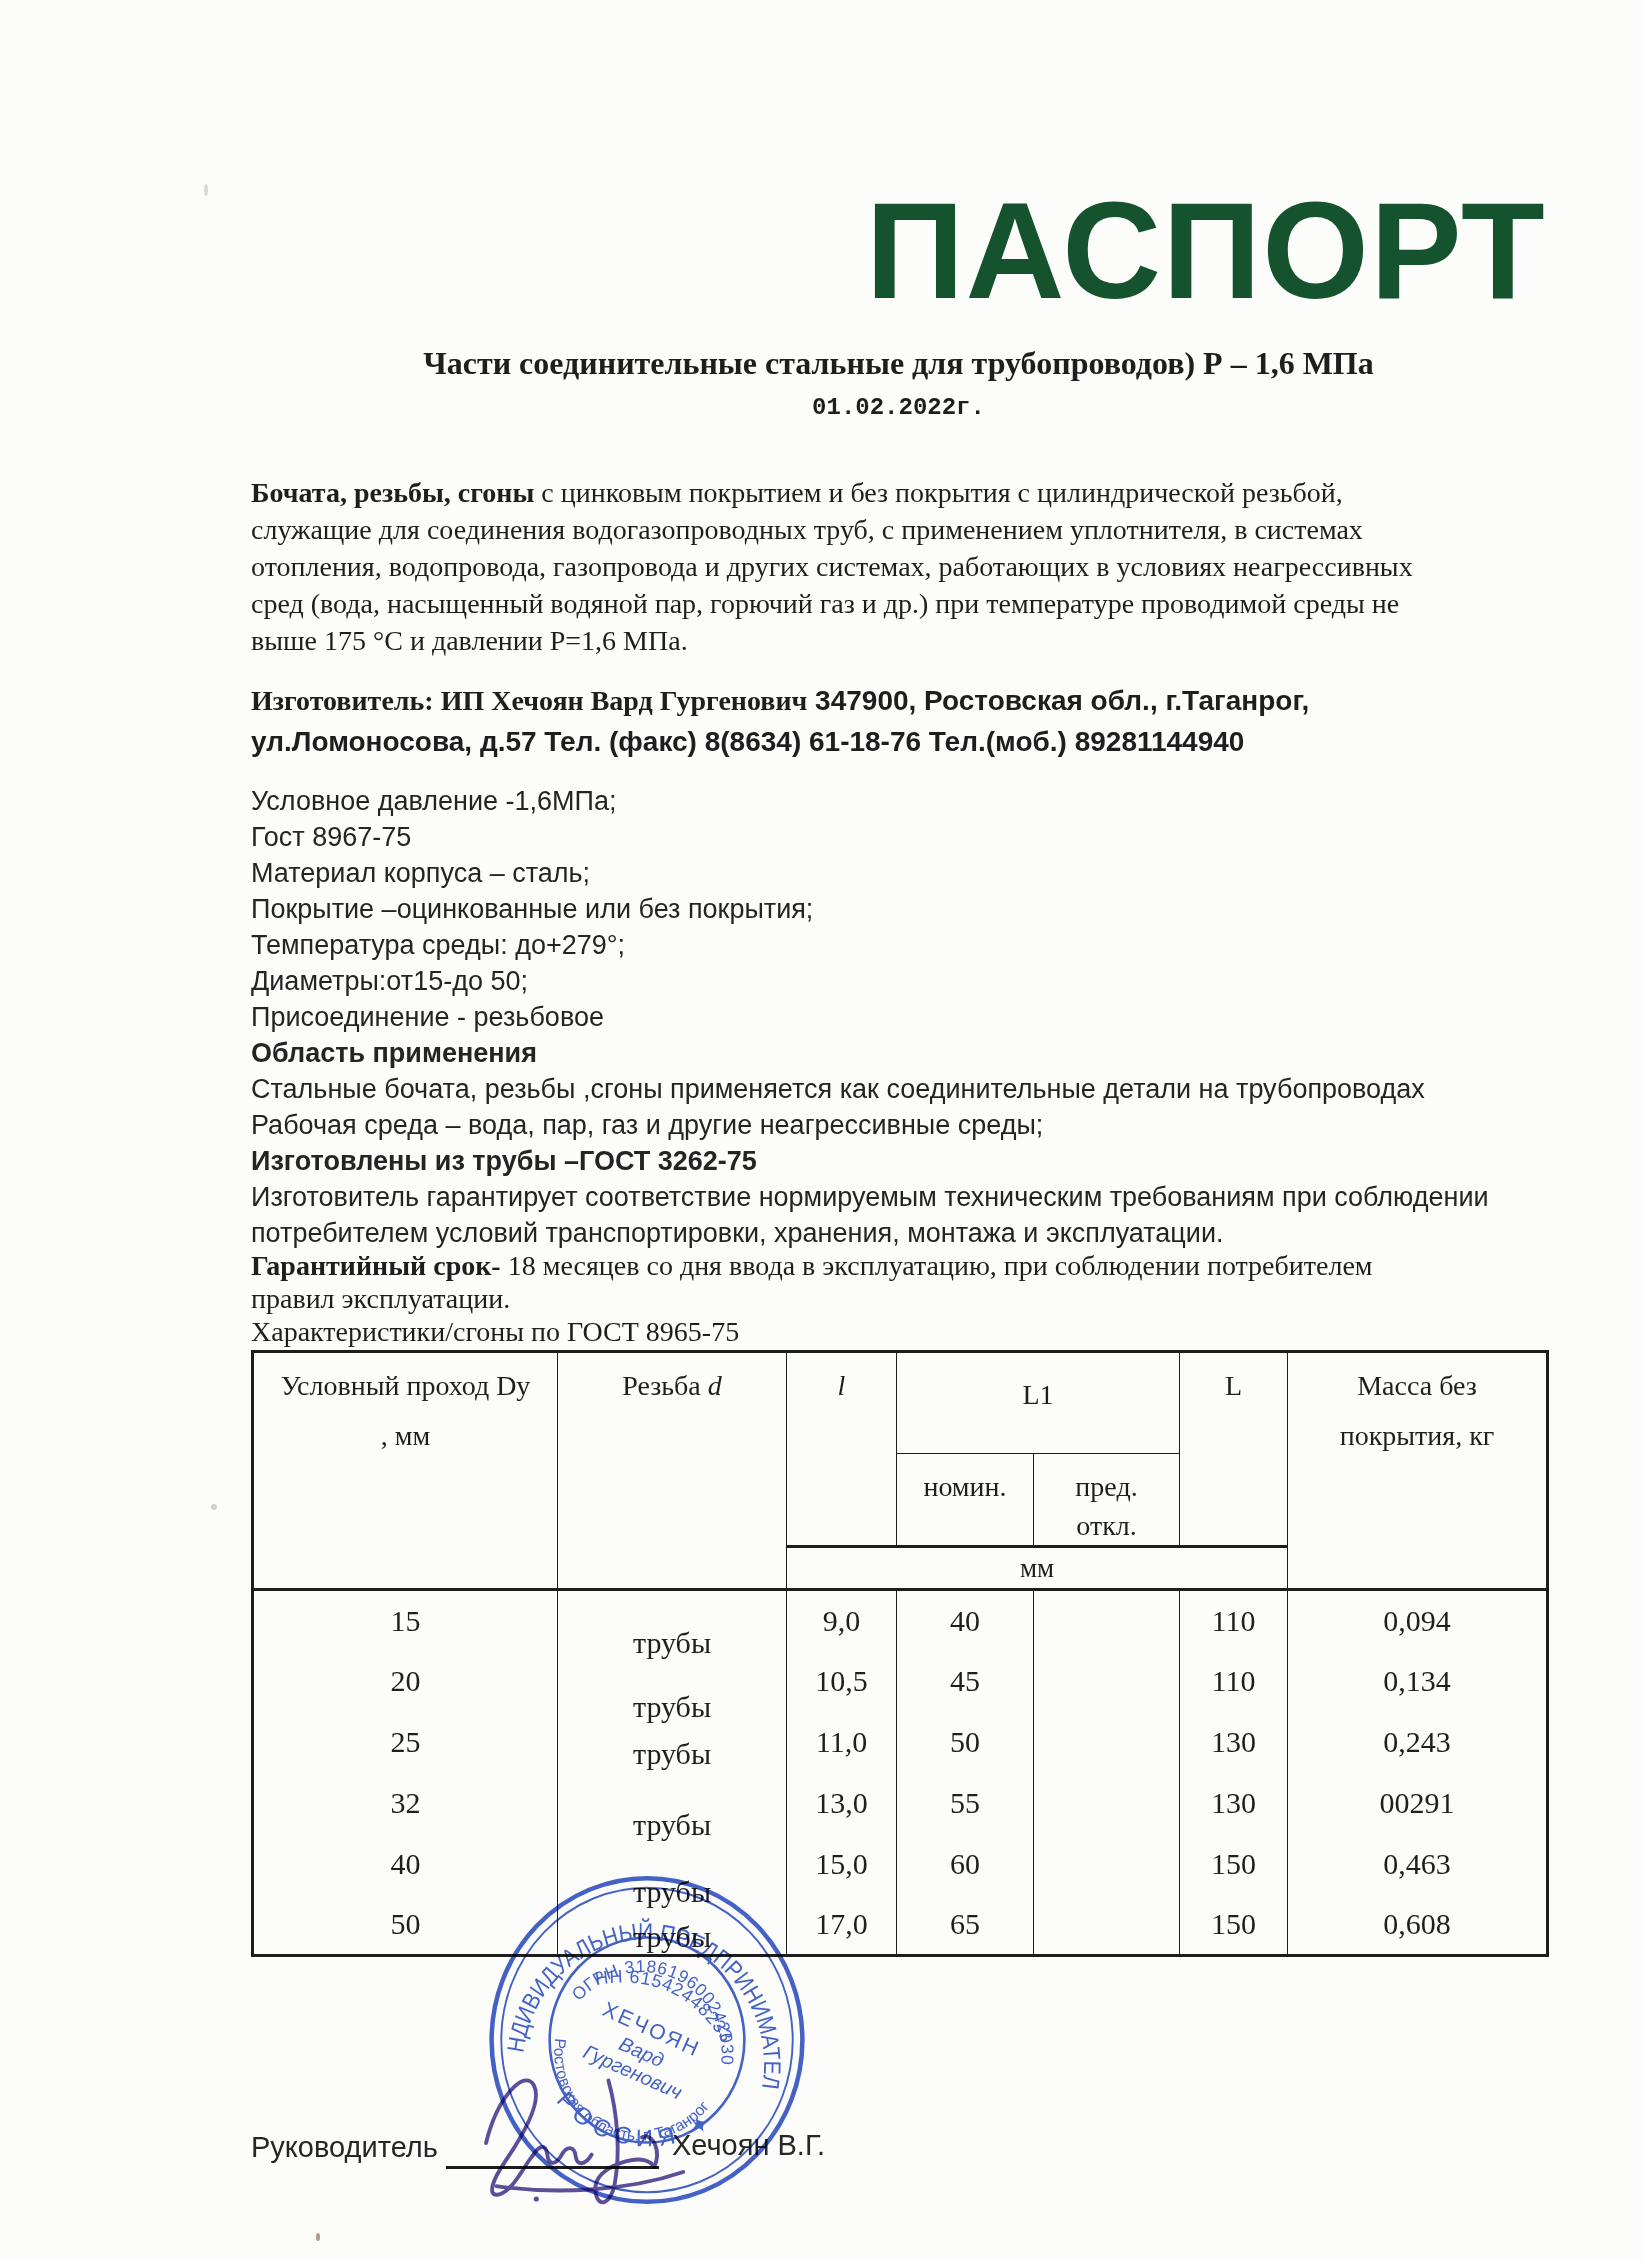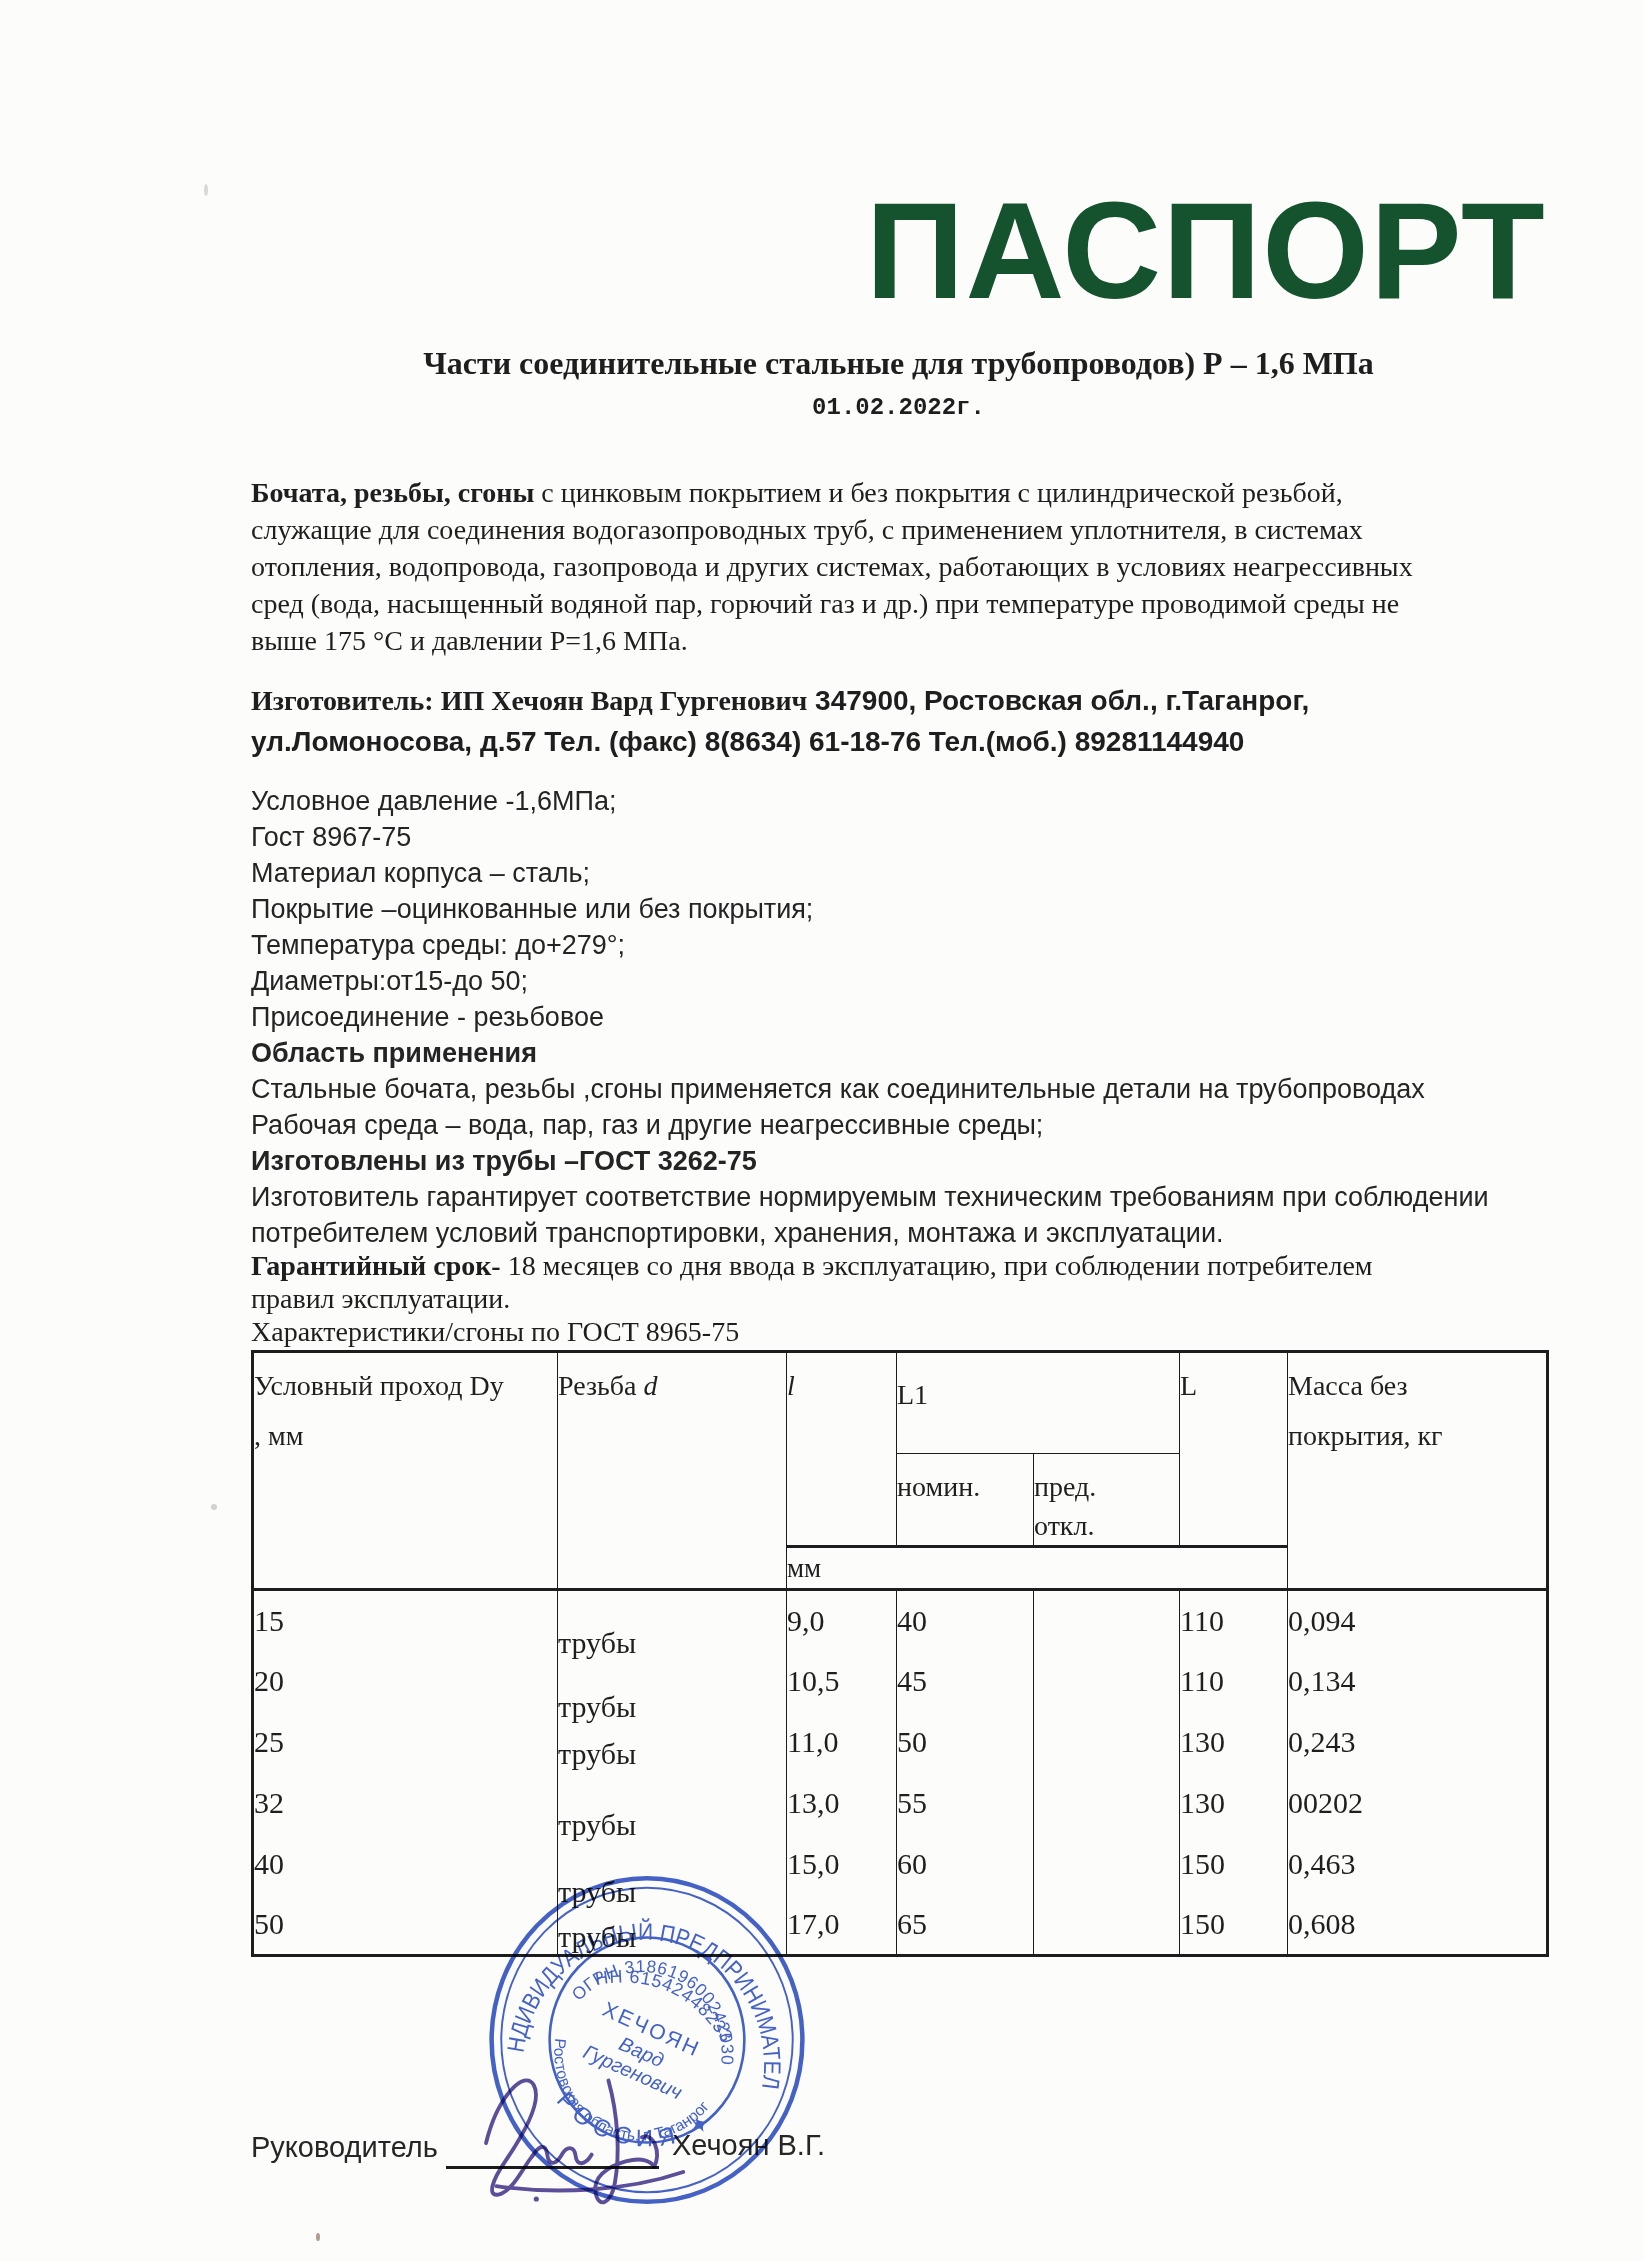--- a/index.html
+++ b/index.html
@@ -21,21 +21,21 @@
   #manufacturer{left:251px;top:680px;width:1321px;font-size:28px;line-height:41px;font-weight:bold;}
   #manufacturer .sans{font-size:28px;}
 
   #specs{left:251px;top:783px;width:1321px;font-size:27px;line-height:36px;
          font-family:Liberation Sans, sans-serif;color:#242424;}
   #warranty{left:251px;top:1249px;width:1321px;font-size:28px;line-height:33px;}
 
   #spec-table{position:absolute;left:251px;top:1350px;width:1295px;height:597px;
               border-collapse:collapse;table-layout:fixed;
               font-family:"Liberation Serif","DejaVu Serif",serif;color:#1f1f1f;}
-  #spec-table td{border:1.9px solid #1d1d1d;padding:0;text-align:left;vertical-align:top;}
+  #spec-table td{border:1.9px solid #1d1d1d;padding:0;text-align:center;vertical-align:top;}
   #spec-table{border:3.2px solid #1d1d1d;}
   #spec-table td.hdr{font-size:28px;padding-top:17px;line-height:32px;}
   #spec-table td.hdr .gap{margin-top:18px;}
   #spec-table td.hdr2{font-size:28px;padding-top:13px;line-height:39px;}
   #spec-table td.units-cell{border-top:3.9px solid #1d1d1d;font-size:27px;vertical-align:middle;padding:0;}
   #spec-table tr.data td{border-top:none;border-bottom:none;vertical-align:middle;font-size:30px;}
   #spec-table tr.data-first td{border-top:3.9px solid #1d1d1d;}
   #spec-table .pipe{display:inline-block;}
   #spec-table tr.r0 .pipe{transform:translateY(22px);}
   #spec-table tr.r1 .pipe{transform:translateY(26px);}
@@ -167,21 +167,21 @@
       <td>130</td>
       <td>0,243</td>
     </tr>
     <tr class="data r3" style="height:61px">
       <td>32</td>
       <td><span class="pipe">трубы</span></td>
       <td>13,0</td>
       <td>55</td>
       <td></td>
       <td>130</td>
-      <td>00202</td>
+      <td>00291</td>
     </tr>
     <tr class="data r4" style="height:61px">
       <td>40</td>
       <td><span class="pipe">трубы</span></td>
       <td>15,0</td>
       <td>60</td>
       <td></td>
       <td>150</td>
       <td>0,463</td>
     </tr>

